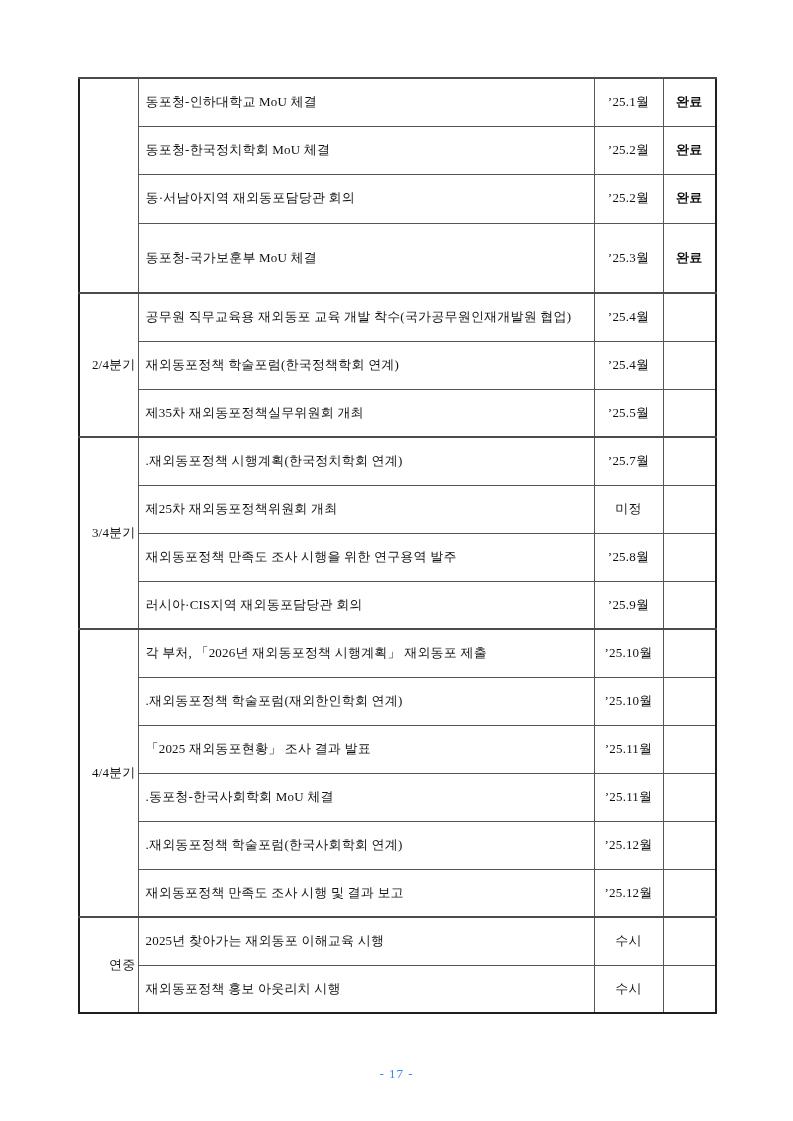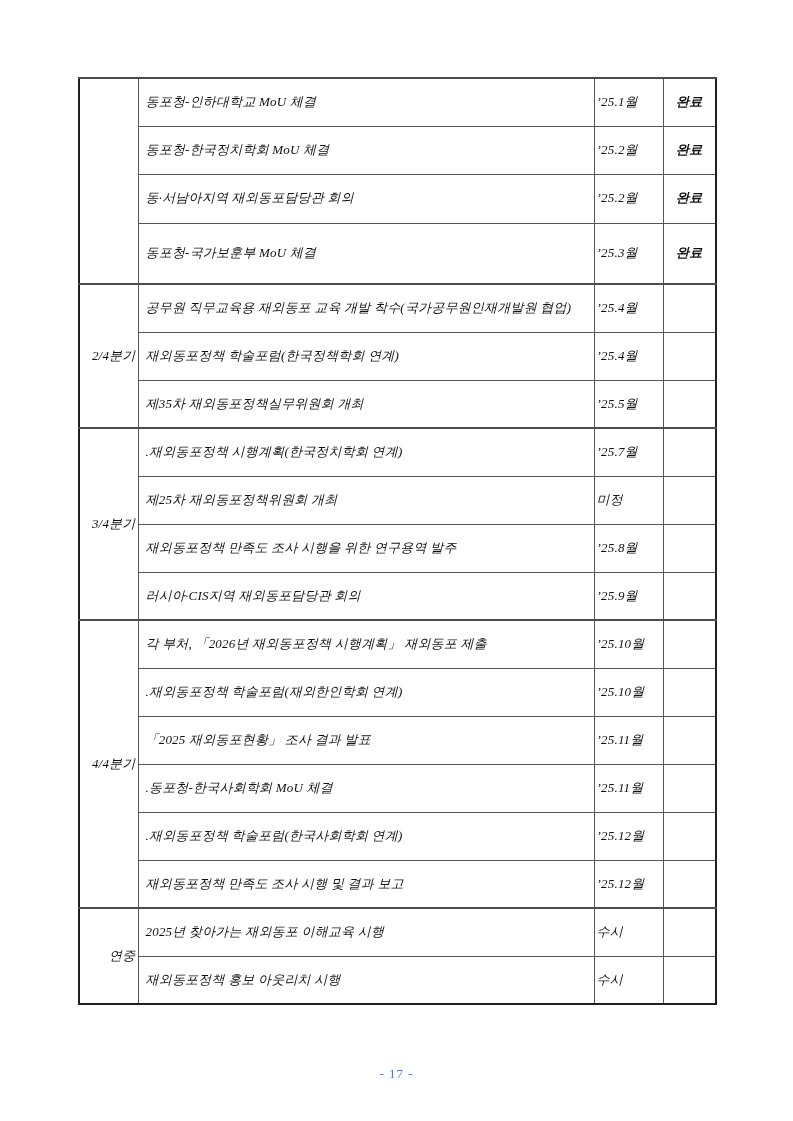--- a/index.html
+++ b/index.html
@@ -17,21 +17,20 @@
     overflow: hidden;
   }
   table.schedule {
     position: absolute;
     left: 78px;
     top: 77px;
     width: 637px;
     border-collapse: collapse;
     table-layout: fixed;
     border: 2px solid #1f1f1f;
-    font-style: italic;
   }
   table.schedule td {
     border: 1px solid #565656;
     font-size: 13px;
     line-height: 1.25;
     vertical-align: middle;
     color: #111111;
     letter-spacing: 0.2px;
     overflow: hidden;
   }
@@ -41,34 +40,34 @@
   td.quarter-cell {
     text-align: right;
     padding: 0 2px;
   }
   td.task-cell {
     text-align: left;
     padding: 0 7px;
     white-space: nowrap;
   }
   td.date-cell {
-    text-align: left;
+    text-align: center;
     padding: 0 2px;
   }
   td.status-cell {
     text-align: center;
     font-weight: bold;
     font-size: 13.5px;
     padding: 10px 2px;
   }
   tbody tr { height: 48px; }
   tbody tr:nth-child(1) { height: 48px; }
   tbody tr:nth-child(2) { height: 48px; }
   tbody tr:nth-child(3) { height: 49px; }
-  tbody tr:nth-child(4) { height: 61px; }
+  tbody tr:nth-child(4) { height: 70px; }
   .page-number {
     position: absolute;
     left: 0;
     top: 1066px;
     width: 100%;
     text-align: center;
     font-size: 13px;
     color: #3b82f6;
     letter-spacing: 1px;
   }

